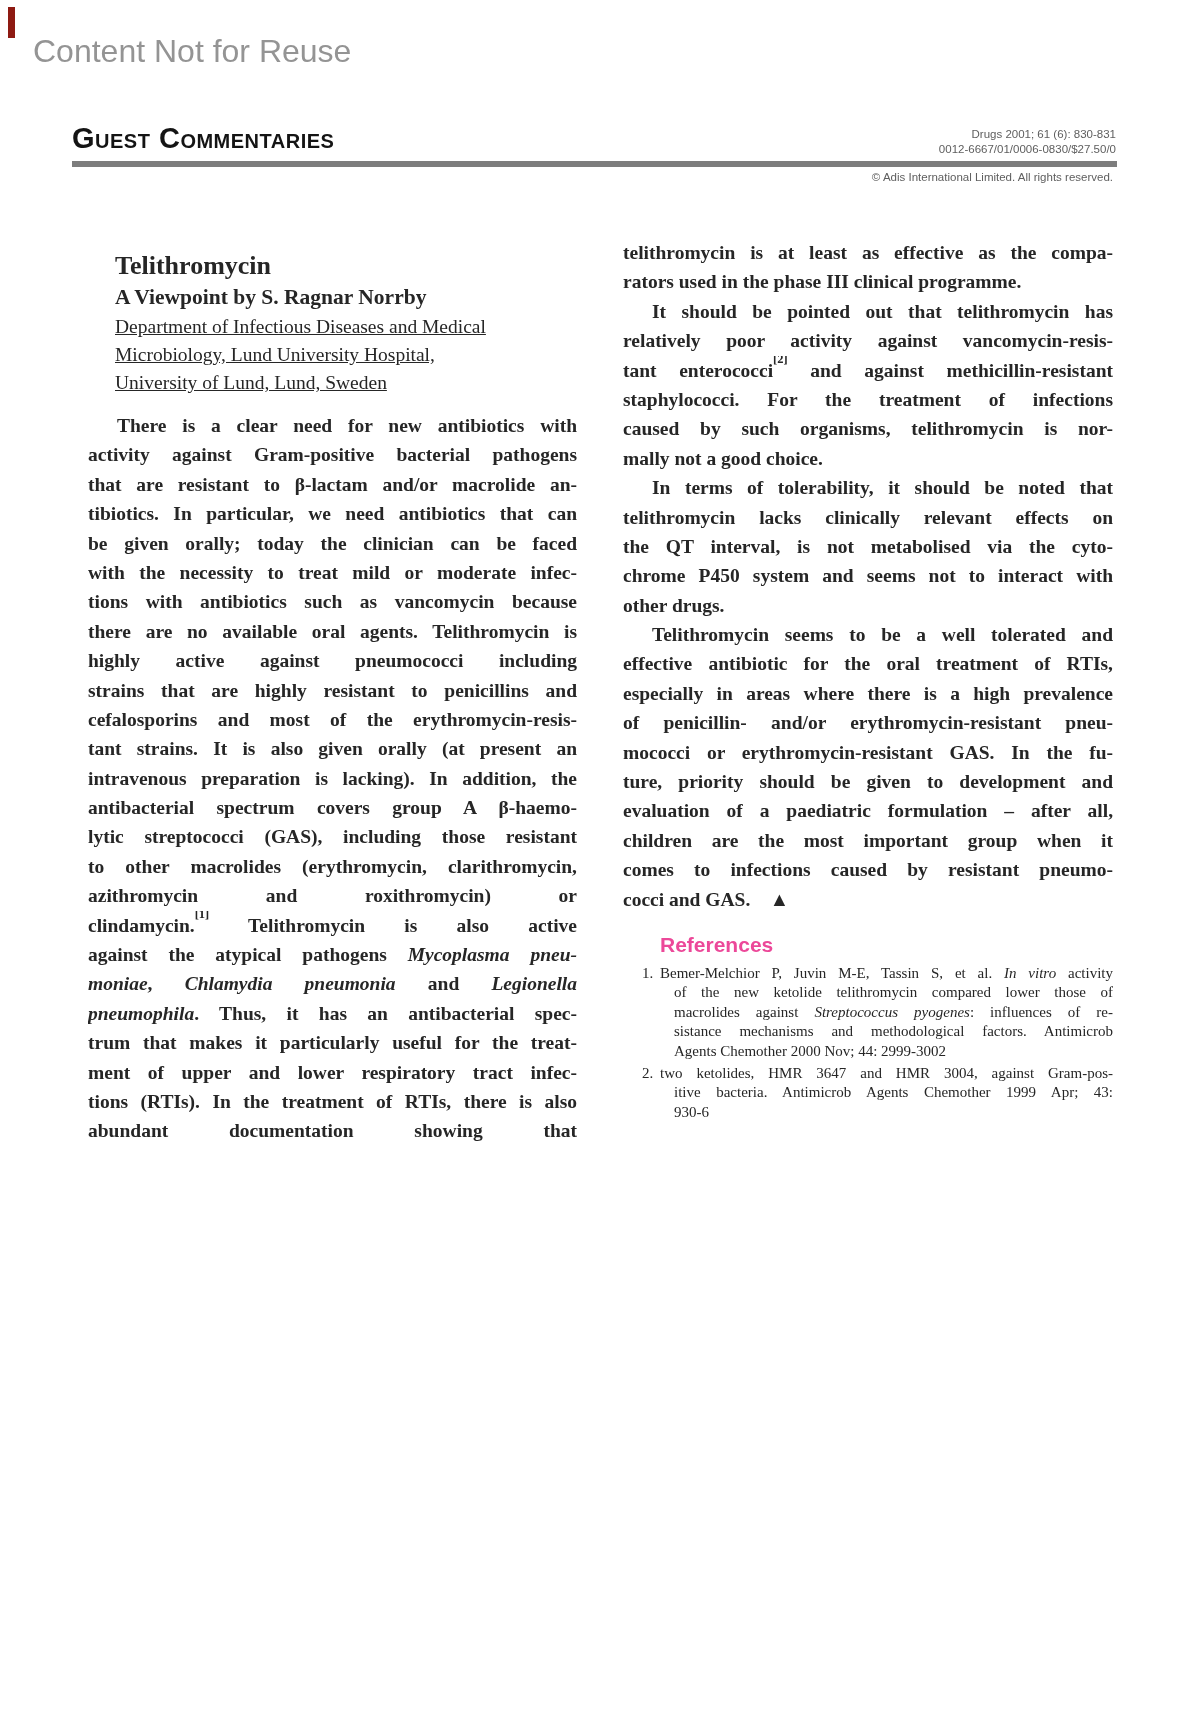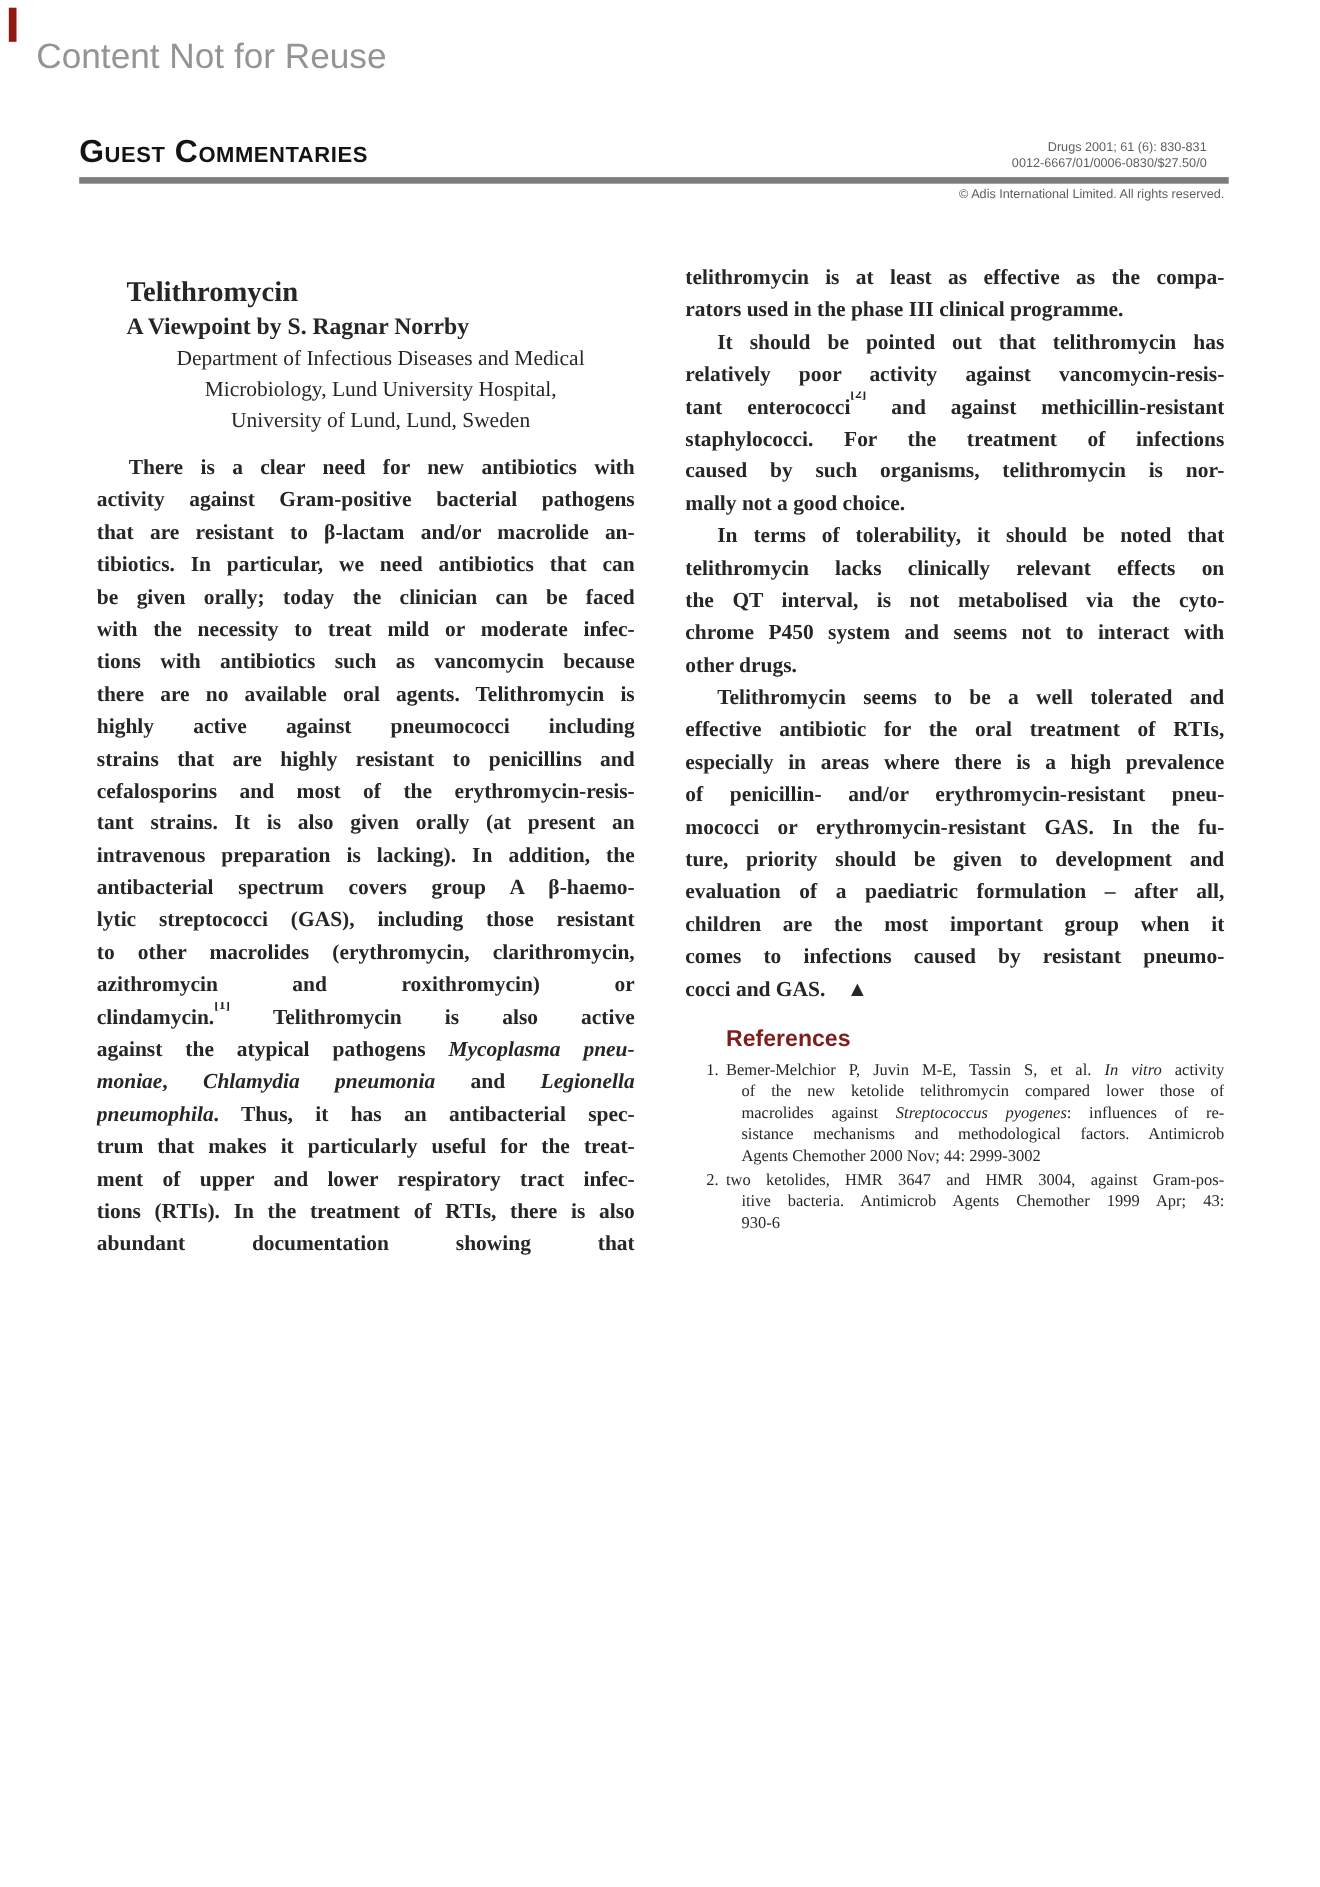--- a/index.html
+++ b/index.html
@@ -9,53 +9,53 @@
   .mark-red  { position:absolute; left:8px;  top:7px;    width:7px;  height:31px; }
   .mark-blue { position:absolute; left:383px; top:1704px; width:39px; height:10px; }
 
   .watermark { position:absolute; left:33px; top:33px;
                font-family:"Liberation Sans", sans-serif; font-size:32px; color:#949494; }
 
   .section-title { position:absolute; left:72px; top:122px;
                    font-family:"Liberation Sans", sans-serif; font-weight:bold;
                    font-variant:small-caps; font-size:29px; letter-spacing:0.5px; color:#141414; }
 
-  .cite { position:absolute; right:103px; top:127px; text-align:right;
+  .cite { position:absolute; right:84px; top:127px; text-align:right;
           font-family:"Liberation Sans", sans-serif; font-size:11.5px;
           line-height:15px; color:#5e5e5e; }
 
   .rule { position:absolute; left:72px; top:161px; width:1045px; height:6px; }
 
   .copyright { position:absolute; right:87px; top:171px;
                font-family:"Liberation Sans", sans-serif; font-size:11.5px; color:#5e5e5e; }
 
   .col { position:absolute; }
   .col-left  { left:88px;  top:230px; width:489px;margin-top:20px; }
   .col-right { left:623px; top:238px; width:490px; }
 
   .headblock { padding-left:27px; }
   .title  { font-size:26px;   font-weight:bold; line-height:32px; }
   .byline { font-size:21.5px; font-weight:bold; line-height:31px; }
   .affiliation { font-size:19.5px; line-height:28px; }
-  .affiliation .tl { text-align:center; text-align-last:auto; }
+  .affiliation .tl { text-align:left; text-align-last:auto;text-decoration:underline; }
 
   .body { font-size:19.5px; line-height:29.4px;font-weight:bold; }
   .col-left .body { margin-top:14px; }
   .body .tl { height:29.4px; overflow:hidden; }
 
   .tl { text-align:justify; text-align-last:justify; }
   .tl.end { text-align-last:left; }
   .tl.ind { text-indent:29px; }
 
   sup { font-size:64%; line-height:0; position:relative; top:-0.5em; }
 
   .refs { margin-top:19px; margin-left:19px; width:471px;
           font-size:15px; line-height:19.4px; }
   .refs-heading { font-family:"Liberation Sans", sans-serif; font-weight:bold;
-                  font-size:21px; line-height:24px; color:#7f1d1d;
+                  font-size:21px; line-height:24px; color:#ec4899;
                   margin-left:18px; margin-bottom:7px; }
   .ref { position:relative; margin-bottom:3px; }
   .refnum { position:absolute; left:0; top:0; }
   .reflines .tl { padding-left:32px; height:19.4px; overflow:hidden; }
   .reflines .tl:first-child { padding-left:18px; }
 </style>
 </head>
 <body>
 
 <div class="page">

